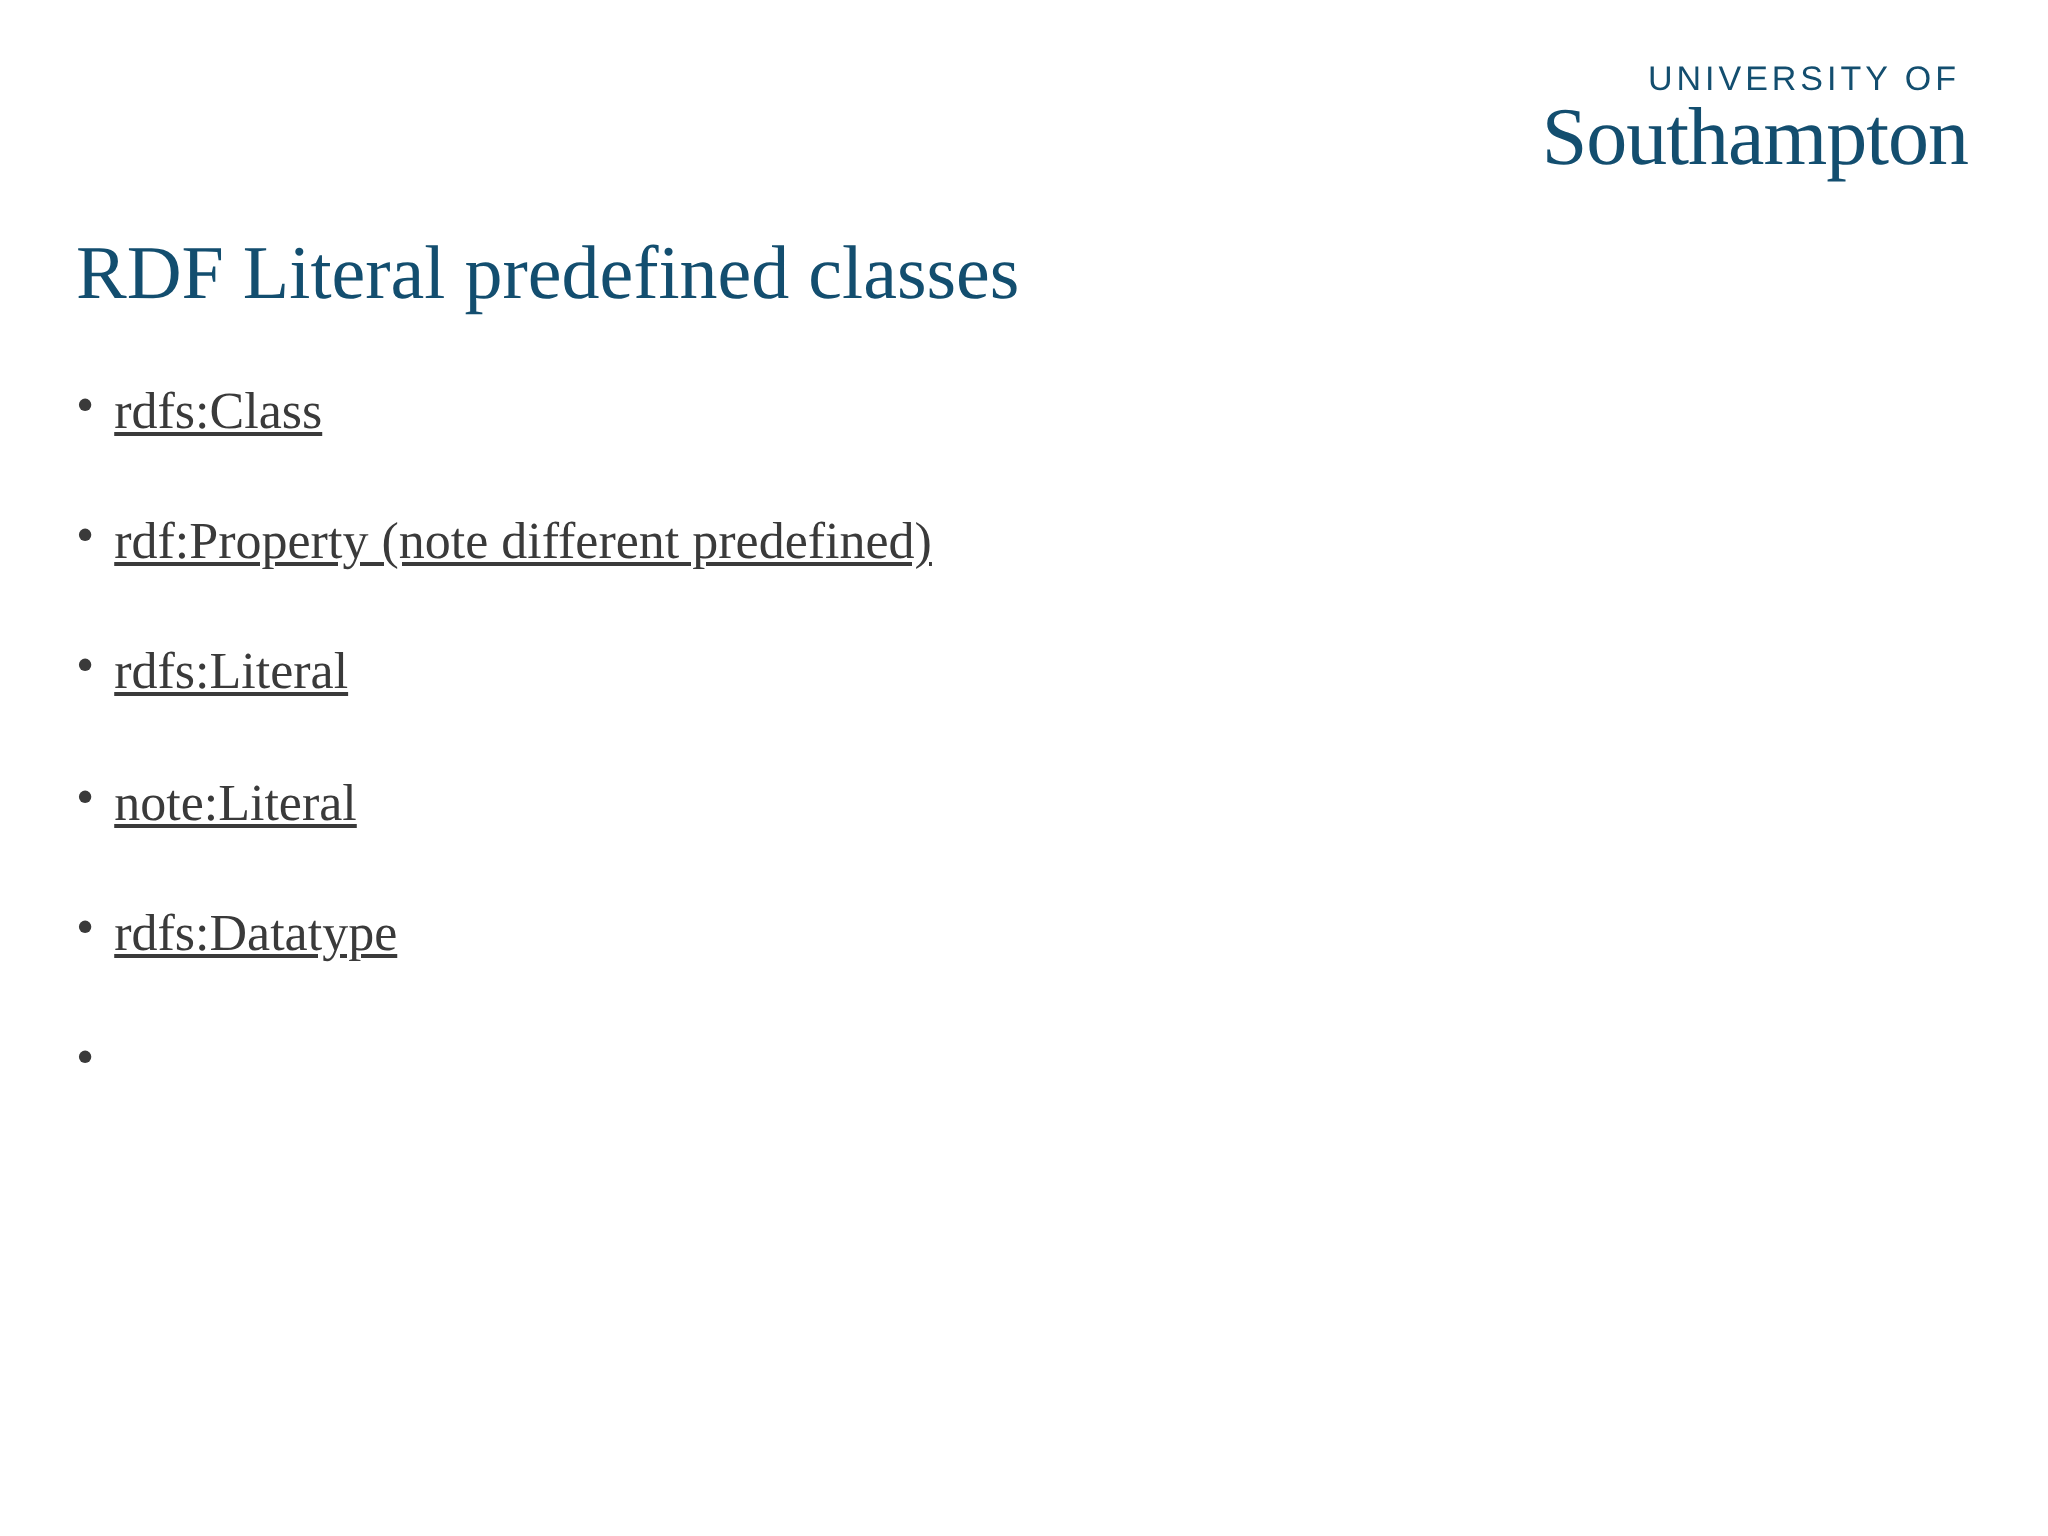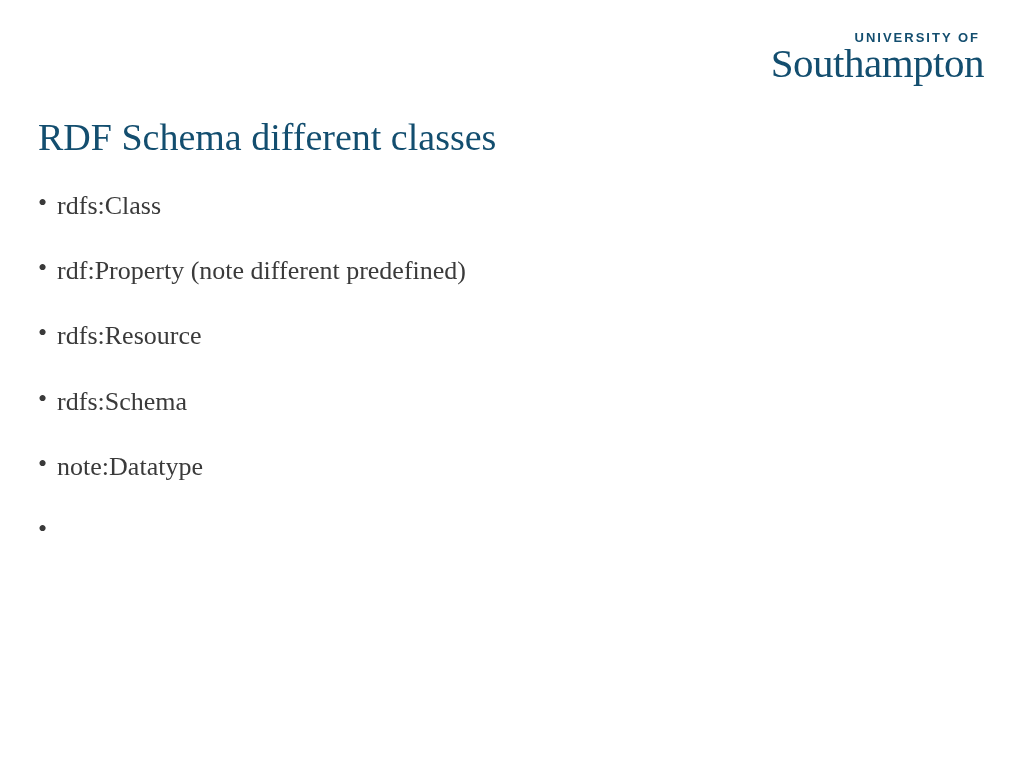--- a/index.html
+++ b/index.html
@@ -16,24 +16,24 @@
       overflow: hidden;
     }
     .logo {
       position: absolute;
       top: 30px;
       right: 40px;
       text-align: right;
       color: #134e6f;
     }
     .logo-top {
-      font-size: 13px;
+      font-size: 17px;
       letter-spacing: 2px;
       font-family: Arial, sans-serif;
-      font-weight: 700;
+      font-weight: 400;
       margin-right: 4px;
     }
     .logo-main {
       font-size: 41px;
       font-family: 'Palatino Linotype', Palatino, Georgia, serif;
       font-weight: 400;
       line-height: 0.9;
       letter-spacing: -0.5px;
     }
     .title {
@@ -56,49 +56,50 @@
       display: flex;
       align-items: flex-start;
     }
     .bullet-dot {
       font-size: 26px;
       margin-right: 10px;
       line-height: 1;
     }
     .bullet-text {
       line-height: 1.2;
+      text-decoration: underline;
     }
   </style>
 </head>
 <body>
 
 <div class="logo">
   <div class="logo-top">UNIVERSITY OF</div>
   <div class="logo-main">Southampton</div>
 </div>
 
-<h1 class="title">RDF Schema different classes</h1>
+<h1 class="title">RDF Literal predefined classes</h1>
 
 <div class="content">
   <div class="bullet-item">
     <span class="bullet-dot">•</span>
     <span class="bullet-text">rdfs:Class</span>
   </div>
   <div class="bullet-item">
     <span class="bullet-dot">•</span>
     <span class="bullet-text">rdf:Property (note different predefined)</span>
   </div>
   <div class="bullet-item">
     <span class="bullet-dot">•</span>
-    <span class="bullet-text">rdfs:Resource</span>
+    <span class="bullet-text">rdfs:Literal</span>
   </div>
   <div class="bullet-item">
     <span class="bullet-dot">•</span>
-    <span class="bullet-text">rdfs:Schema</span>
+    <span class="bullet-text">note:Literal</span>
   </div>
   <div class="bullet-item">
     <span class="bullet-dot">•</span>
-    <span class="bullet-text">note:Datatype</span>
+    <span class="bullet-text">rdfs:Datatype</span>
   </div>
   <div class="bullet-item">
     <span class="bullet-dot">•</span>
   </div>
 </div>
 
 </body></html>

